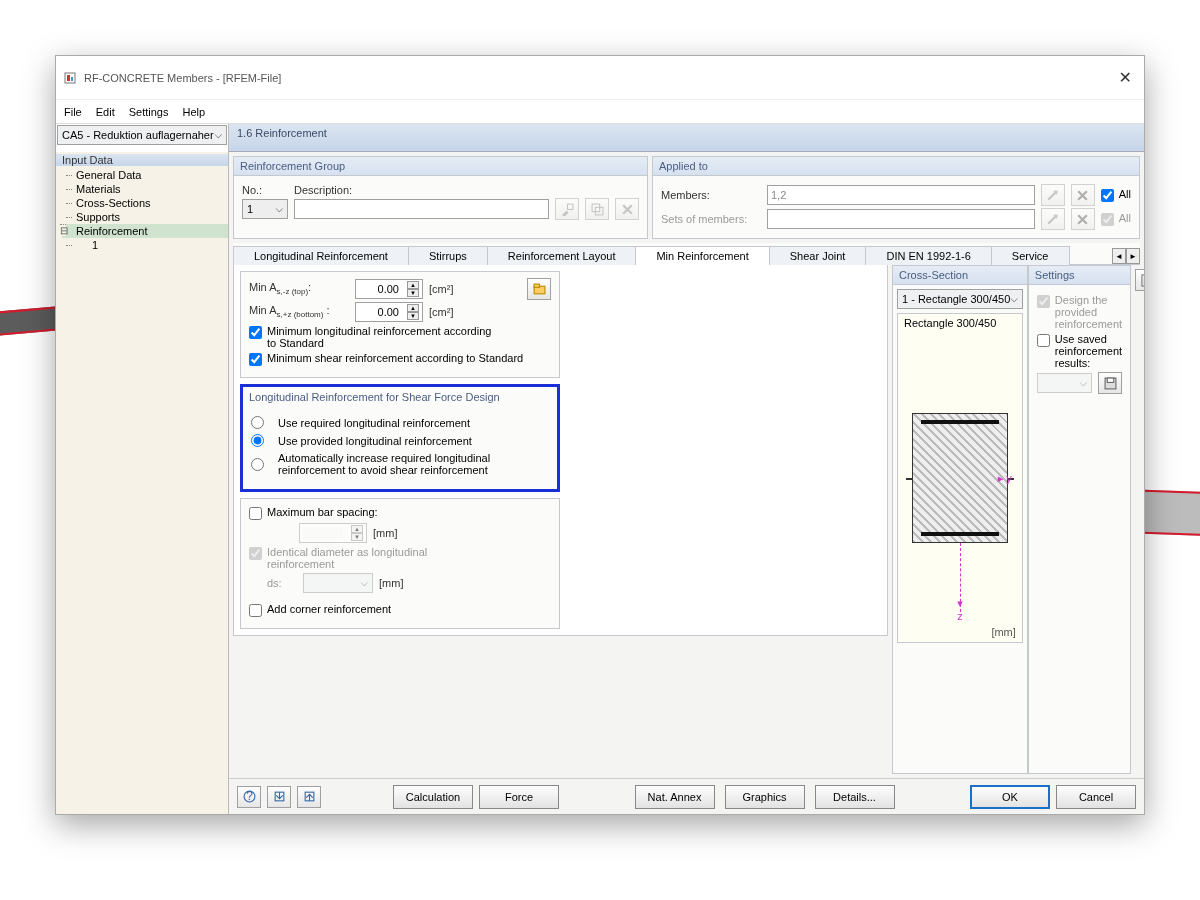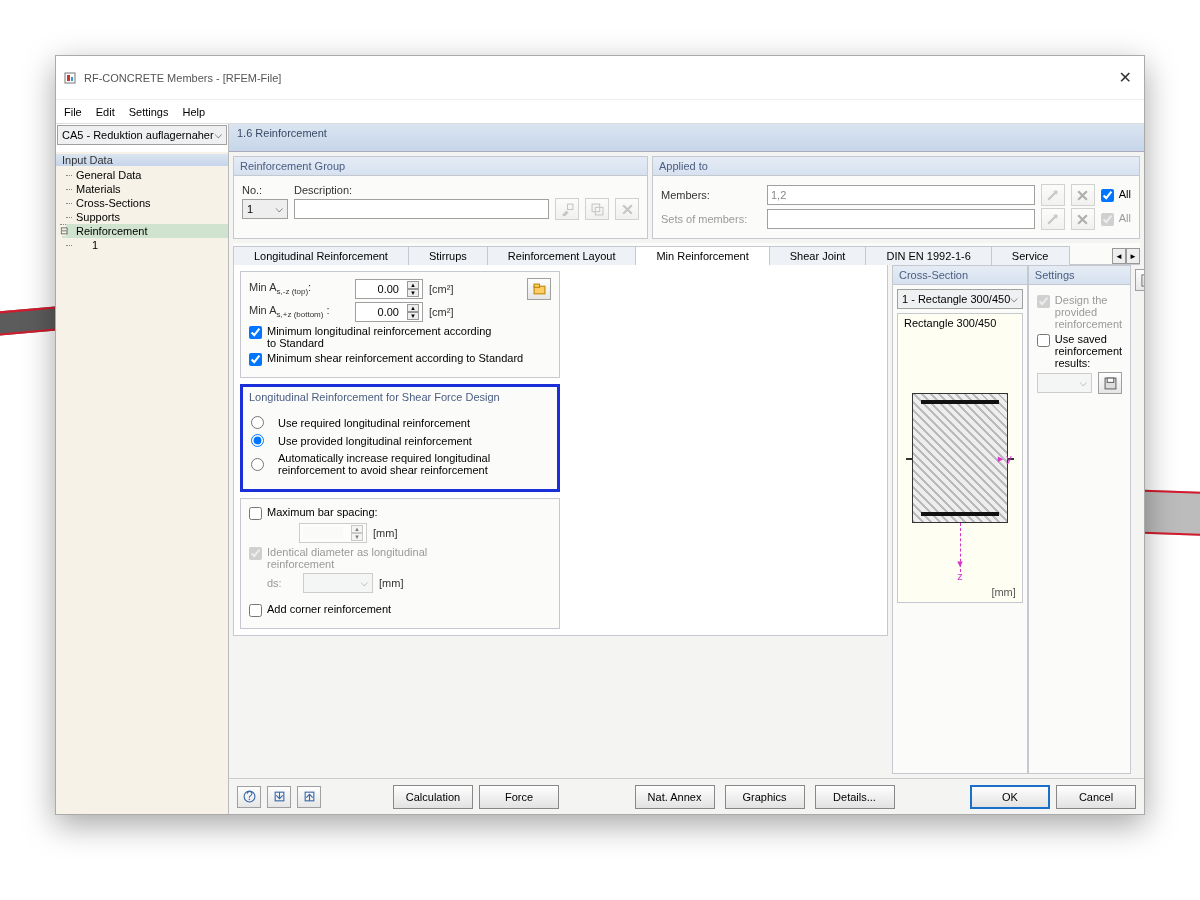--- a/index.html
+++ b/index.html
@@ -84,21 +84,21 @@
 .fieldset .fsbody { padding:4px 8px 8px 8px;}
 .fieldset.highlight { border:3px solid #1a2fd8; }
 
 .check { display:flex; align-items:flex-start; gap:5px; margin:3px 0;}
 .check input { margin-top:1px;}
 .radio { display:flex; align-items:center; gap:14px; margin:5px 0;}
 .disabled-text { color:#9a9a9a; }
 
 .rightcol { flex:1; display:flex; flex-direction:row; }
 .xsection { flex:0 0 auto;}
-.xsec-canvas { background:#fefef3; border:1px solid #c5c9cf; height:290px; position:relative; margin:4px 0;}
+.xsec-canvas { background:#fefef3; border:1px solid #c5c9cf; height:330px; position:relative; margin:4px 0;}
 .xsec-label { padding:3px 6px;}
 .mm-label { position:absolute; right:6px; bottom:4px; color:#555;}
 
 .settings { }
 .settings .fsbody { padding:6px 8px;}
 
 .spacer { flex:1; }
 .bottom-icons { display:flex; justify-content:flex-end; gap:4px; padding:4px;}
 
 

